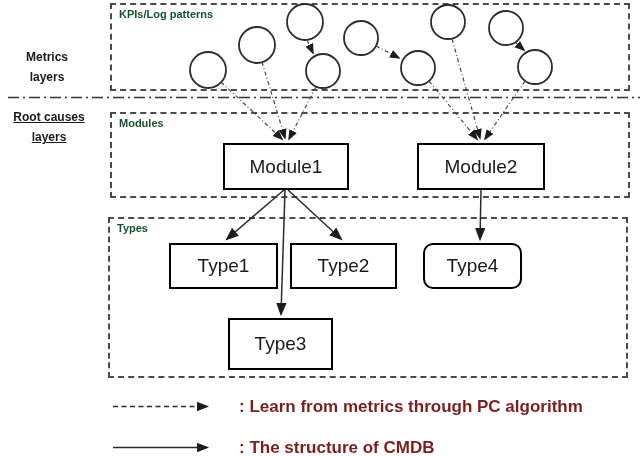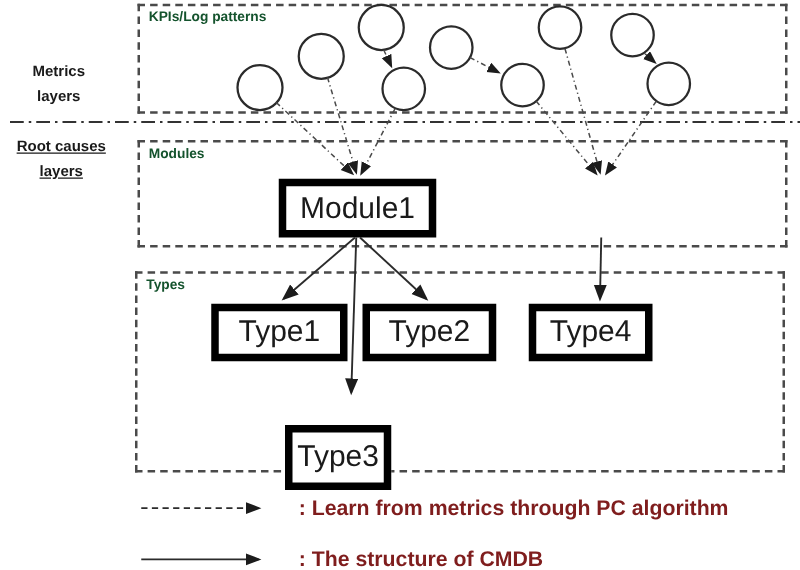--- a/index.html
+++ b/index.html
@@ -28,27 +28,27 @@
   .layer-title{
     position:absolute;
     top:3px;left:7px;
     font-weight:bold;
     font-size:11px;
     color:#14532d;
     white-space:nowrap;
   }
   .node-box{
     position:absolute;
-    border:6px solid #000000;
+    border:2px solid #000000;
     box-sizing:border-box;
     background:#fff;
     display:flex;
     align-items:center;
     justify-content:center;
-    font-size:24px;
+    font-size:19px;
     color:#1a1a1a;
   }
   #overlay{
     position:absolute;
     top:0;left:0;
     pointer-events:none;
   }
   .legend-row-arrow{
     position:absolute;
   }
@@ -80,31 +80,34 @@
   <div class="layer-box" style="left:110px;top:112px;width:520px;height:86px;">
     <div class="layer-title">Modules</div>
   </div>
   <div class="layer-box" style="left:108px;top:217px;width:520px;height:161px;">
     <div class="layer-title">Types</div>
   </div>
 
   <div class="node-box" style="left:223px;top:143px;width:126px;height:47px;">
     <span>Module1</span>
   </div>
+  <div class="node-box" style="left:417px;top:143px;width:128px;height:47px;">
+    <span>Module2</span>
+  </div>
 
   <div class="node-box" style="left:169px;top:243px;width:109px;height:46px;text-align:right;">
     <span>Type1</span>
   </div>
   <div class="node-box" style="left:290px;top:243px;width:107px;height:46px;">
     <span>Type2</span>
   </div>
-  <div class="node-box" style="left:423px;top:243px;width:99px;height:46px;">
+  <div class="node-box" style="left:423px;top:243px;width:99px;height:46px;border-radius:10px;">
     <span>Type4</span>
   </div>
-  <div class="node-box" style="left:228px;top:318px;width:85px;height:52px;margin-top:22px;">
+  <div class="node-box" style="left:228px;top:318px;width:105px;height:52px;">
     <span>Type3</span>
   </div>
 
   <svg id="overlay" width="640" height="456" viewBox="0 0 640 456">
     <defs>
       <marker id="arrB" markerWidth="10" markerHeight="9" refX="7.5" refY="3.5" orient="auto">
         <path d="M0,0 L9,3.5 L0,7 z" fill="#1c1c1c"></path>
       </marker>
     </defs>
 

